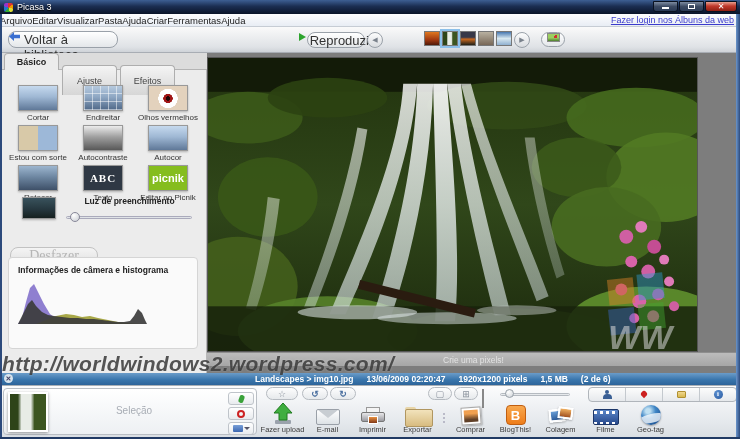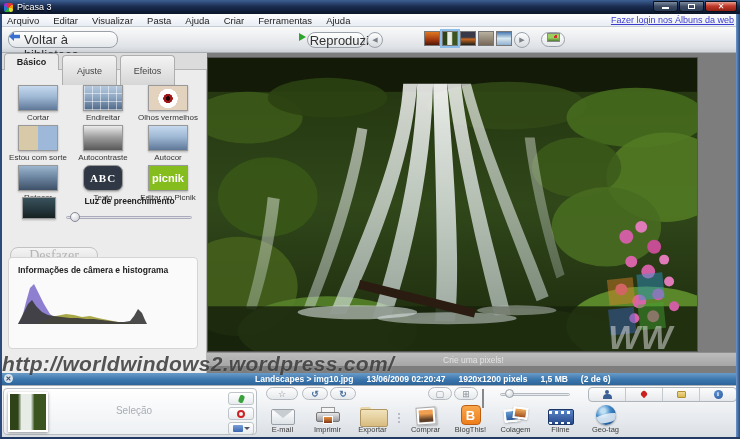--- a/index.html
+++ b/index.html
@@ -20,21 +20,21 @@
     background:linear-gradient(180deg,#7d8ba0,#3c4a62 50%,#2a3a55); display:flex; align-items:center; justify-content:center; }
   .winbtn.close { width:32px; background:linear-gradient(180deg,#e8a090,#c0392b 45%,#8e1f12); }
   .winbtn .bar { width:7px; height:2px; background:#fff; margin-top:3px; }
   .winbtn .box { width:7px; height:5px; border:1px solid #fff; }
   .winbtn .x { color:#fff; font-size:8px; line-height:8px; }
 
   
   .menubar { left:0; top:14px; width:740px; height:13px;
     background:linear-gradient(180deg,#fdfdfe,#e8edf4); border-bottom:1px solid #c6ccd4;
     display:flex; align-items:center; font-size:9.5px; color:#222; }
-  .menu-item { padding:0 7px; height:13px; display:flex; align-items:center; cursor:default; }
+  .menu-item { padding:0 0; height:13px; display:flex; align-items:center; cursor:default; }
   .login-link { position:absolute; right:6px; top:1px; font-size:9px; color:#3c3ccc; text-decoration:underline; }
 
   
   .toolbar { left:0; top:27px; width:740px; height:26px;
     background:linear-gradient(180deg,#fafafa,#dfe2e6 80%,#cfd3d8); border-bottom:1px solid #a8adb4; }
   .btn { border:1px solid #9aa1a9; border-radius:8px; background:linear-gradient(180deg,#ffffff,#e4e7ea);
     display:flex; justify-content:center; font-size:13px; color:#333; gap:4px; }
   .back-btn { position:absolute; left:8px; top:4px; width:110px; height:17px; }
   .play-btn { position:absolute; left:307px; top:5px; width:58px; height:16px; }
   .play-tri { width:0; height:0; border-left:7px solid #2da42d; border-top:4px solid transparent; border-bottom:4px solid transparent; }
@@ -49,38 +49,38 @@
   .ft3 { background:linear-gradient(180deg,#383848 40%,#c86820 55%,#202018); }
   .ft4 { background:linear-gradient(180deg,#b8b0a0,#786858); }
   .ft5 { background:linear-gradient(180deg,#4878b0,#d8e8f0 50%,#90b0d0); }
   .mini-photo-btn { position:absolute; left:541px; top:5px; width:24px; height:15px; }
   .mini-photo { width:13px; height:9px; border:1px solid #888;
     background:radial-gradient(circle at 70% 40%, #d03030 0 18%, transparent 19%), linear-gradient(180deg,#9ccf60 55%,#4f8030); }
 
   
   .sidebar { left:0; top:53px; width:207px; height:320px; background:#ececec; border-right:1px solid #b8b8b8; }
   .tabbar { position:absolute; left:0; top:0; width:207px; height:17px; background:#dcdcdc; border-bottom:1px solid #b4b4b4; }
-  .tab { position:absolute; top:2px; height:30px; width:55px; border:1px solid #aeaeae; border-bottom:none;
+  .tab { position:absolute; top:12px; height:30px; width:55px; border:1px solid #aeaeae; border-bottom:none;
     border-radius:4px 4px 0 0; background:linear-gradient(180deg,#f4f4f4,#d6d6d6);
     display:flex; align-items:center; justify-content:center; font-size:9px; color:#444; }
   .tab.active { top:0; height:17px; background:#ececec; font-weight:bold; color:#222; }
   .tools { position:absolute; left:0; top:24px; width:207px; }
   .tool { position:absolute; width:60px; display:flex; flex-direction:column; align-items:center; }
   .tool-thumb { width:40px; height:26px; border:1px solid #999; box-shadow:0 1px 2px rgba(0,0,0,.25); }
   .tool-label { font-size:8px; color:#333; margin-top:2px; text-align:center; white-space:nowrap; }
   .th-mtn  { background:linear-gradient(180deg,#c5d9ee 0%,#9fb8d4 45%,#5f7898 100%); }
   .th-grid { background:repeating-linear-gradient(90deg,rgba(255,255,255,.5) 0 1px,transparent 1px 8px),
              repeating-linear-gradient(0deg,rgba(255,255,255,.5) 0 1px,transparent 1px 8px),
              linear-gradient(180deg,#b5c9de 0%,#8fa8c4 45%,#4f6888 100%); }
   .th-eye  { background:radial-gradient(circle at 50% 52%, #200505 0 9%, #a01515 10% 20%, #fff 21% 42%, #e3d2bd 43%); }
   .th-split{ background:linear-gradient(90deg,#d8c9a8 0 50%,#9db8d8 50% 100%); }
   .th-gray { background:linear-gradient(180deg,#ececec 0%,#a0a0a0 45%,#585858 100%); }
   .th-dark { background:linear-gradient(180deg,#9db6cf 0%,#6e87a2 45%,#3e5068 100%); }
   .th-text { background:#2f3844; color:#fff; display:flex; align-items:center; justify-content:center;
-             font-family:"Liberation Serif",serif; font-weight:bold; font-size:11px; letter-spacing:1px;border-radius:7px; }
+             font-family:"Liberation Serif",serif; font-weight:bold; font-size:11px; letter-spacing:1px; }
   .th-picnik { background:#85bd1e; color:#fff; display:flex; align-items:center; justify-content:center;
              font-weight:bold; font-size:11px; }
   .th-teal { background:linear-gradient(180deg,#39525c 0%,#24353c 60%,#15201f 100%); }
   .filllight-label { position:absolute; left:62px; top:143px; width:135px; text-align:center; font-size:8.5px; font-weight:bold; color:#222; }
   .filllight-thumb { position:absolute; left:22px; top:144px; }
   .filllight-thumb .tool-thumb { width:34px; height:22px; }
   .slider { position:absolute; left:66px; top:158px; width:126px; height:12px; }
   .slider .track { position:absolute; left:0; top:5px; width:100%; height:3px; border:1px solid #aab; border-radius:2px;
     background:linear-gradient(180deg,#cdd2d8,#f2f4f6); }
   .slider .thumb { position:absolute; left:4px; top:1px; width:10px; height:10px; border-radius:50%;
@@ -445,20 +445,29 @@
           <span class="tag-yellow"></span>
         </div>
       <div class="seg-cell">
           <span class="info-ic">i</span>
         </div>
     </div>
 
     <div class="actions">
       <div class="action">
         <div class="action-ic">
+            <svg class="ic-upload" width="22" height="22">
+          <rect x="3" y="17" width="16" height="4" rx="1" fill="#9aa2ac"></rect>
+          <polygon points="11,0 20,10 15,10 15,17 7,17 7,10 2,10" fill="#3fae3f" stroke="#1e7a1e" stroke-width="1"></polygon>
+        </svg>
+          </div>
+        <div class="action-label">Fazer upload</div>
+      </div>
+      <div class="action">
+        <div class="action-ic">
             <span class="ic-mail"></span>
           </div>
         <div class="action-label">E-mail</div>
       </div>
       <div class="action">
         <div class="action-ic">
             <span class="ic-print">
               <i class="pr-top"></i>
               <i class="pr-body"></i>
               <i class="pr-photo"></i>

